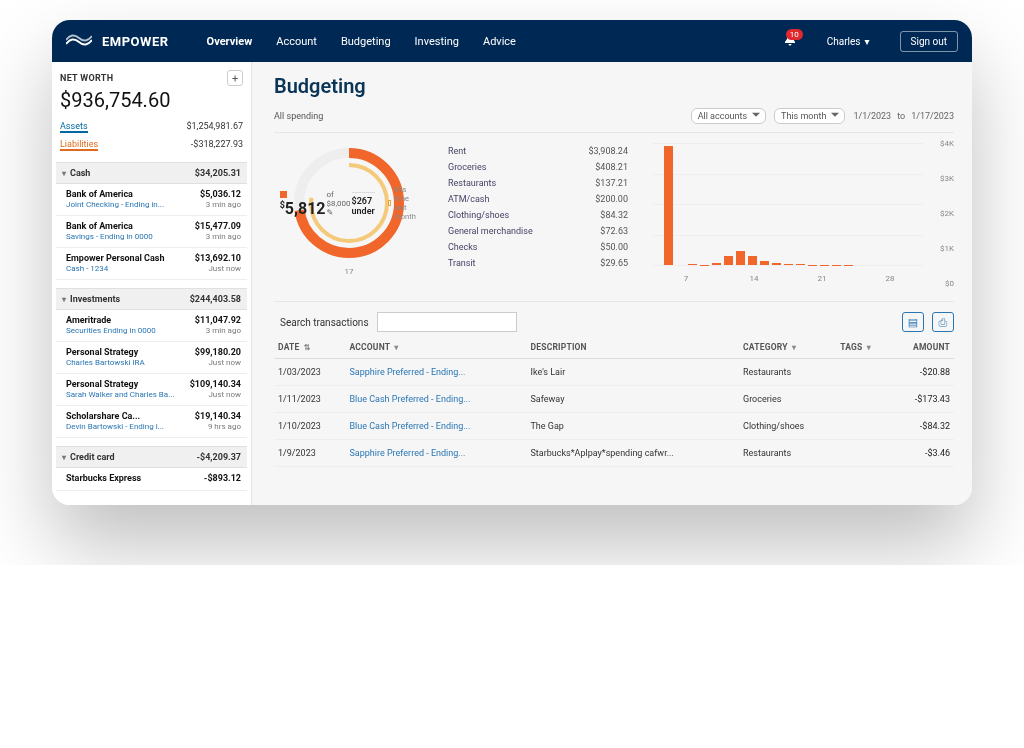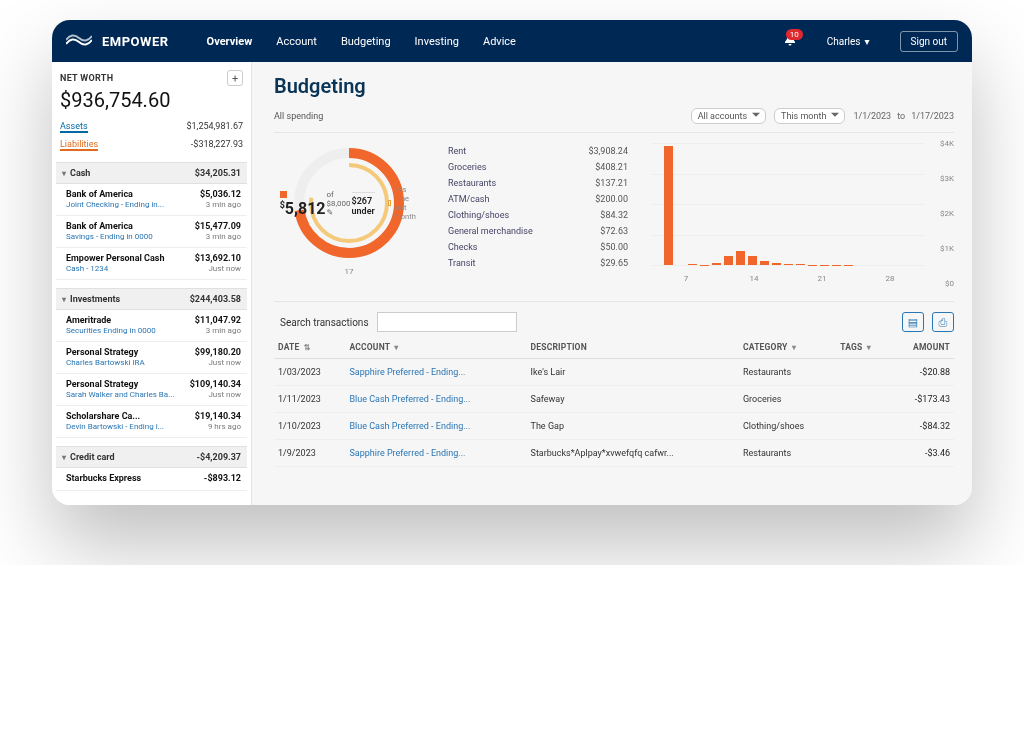--- a/index.html
+++ b/index.html
@@ -435,21 +435,21 @@
                 <td>1/10/2023</td>
                 <td class="acc">Blue Cash Preferred - Ending...</td>
                 <td>The Gap</td>
                 <td>Clothing/shoes</td>
                 <td></td>
                 <td class="amt">-$84.32</td>
               </tr>
               <tr>
                 <td>1/9/2023</td>
                 <td class="acc">Sapphire Preferred - Ending...</td>
-                <td>Starbucks*Aplpay*xvwefqfq cafwr...</td>
+                <td>Starbucks*Aplpay*spending cafwr...</td>
                 <td>Restaurants</td>
                 <td></td>
                 <td class="amt">-$3.46</td>
               </tr>
             </tbody>
       </table>
     </div>
   </div>
 
 </div>

